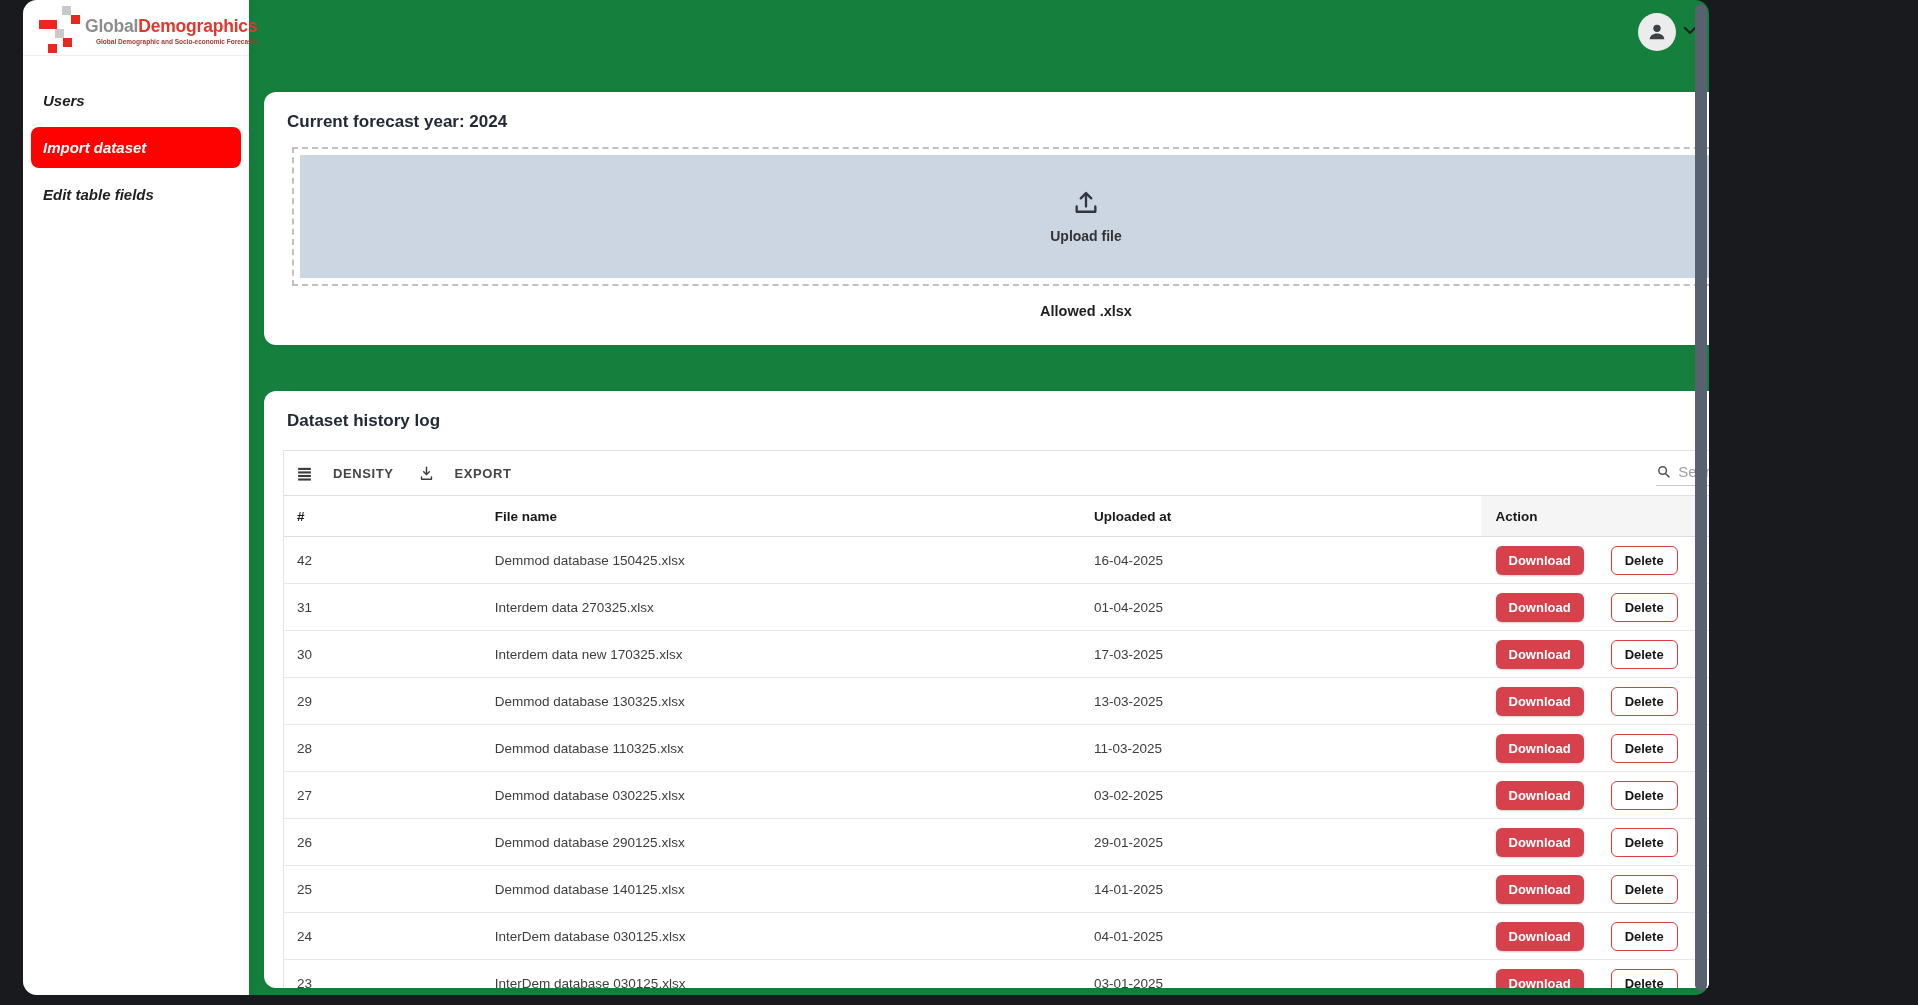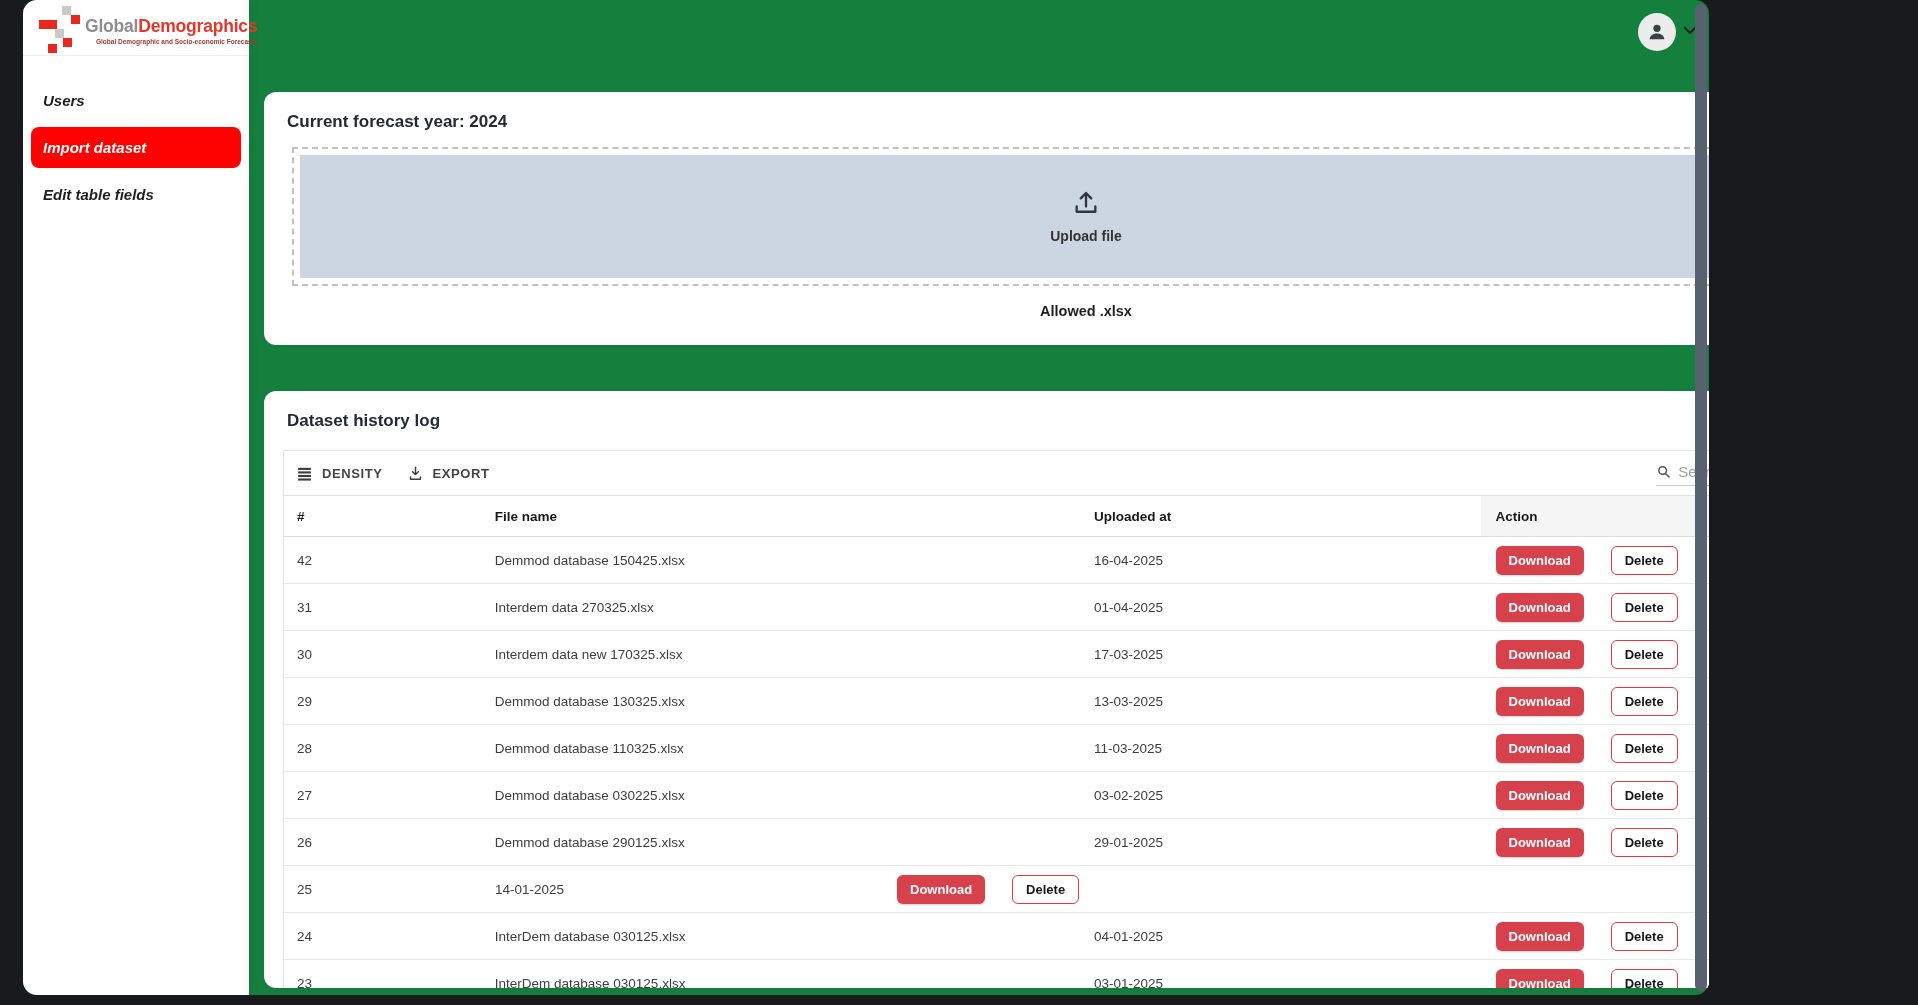--- a/index.html
+++ b/index.html
@@ -65,21 +65,21 @@
   }
   .upload-label { font-size:14px; font-weight:600; color:#333; }
   .allowed { text-align:center; font-size:14.5px; font-weight:700; color:#1f1f1f; margin-top:17px; }
   
   .grid {
     position:absolute; left:19px; top:59px; width:1605px; bottom:0;
     background:#fff; border:1px solid #e3e3e3; border-bottom:none;
   }
   .toolbar { height:44px; display:flex; align-items:center; padding:0 12px; }
   .tb-btn {
-    display:flex; align-items:center; gap:9px; border:none; background:none;
+    display:flex; align-items:center; gap:20px; border:none; background:none;
     color:#454545; font-family:inherit; font-size:13px; font-weight:600;
     letter-spacing:.6px; margin-right:24px; cursor:pointer;
   }
   .search {
     margin-left:auto; margin-right:11px; display:flex; align-items:center;
     gap:7px; border-bottom:1px solid #c9c9c9; width:208px; padding:2px 0 5px;
   }
   .search input { border:0; outline:0; background:transparent; font-family:inherit;
     font-size:15px; color:#333; width:100%; }
   .search input::placeholder { color:#9f9f9f; }
@@ -268,20 +268,21 @@
             <div class="cell col2">Demmod database 290125.xlsx</div>
             <div class="cell col3">29-01-2025</div>
             <div class="actions col4">
               <button class="btn-download">Download</button>
               <button class="btn-delete">Delete</button>
             </div>
           </div>
 
           <div class="row">
             <div class="cell col1">25</div>
+            <div class="cell col2">Demmod database 140125.xlsx</div>
             <div class="cell col3">14-01-2025</div>
             <div class="actions col4">
               <button class="btn-download">Download</button>
               <button class="btn-delete">Delete</button>
             </div>
           </div>
 
           <div class="row">
             <div class="cell col1">24</div>
             <div class="cell col2">InterDem database 030125.xlsx</div>

